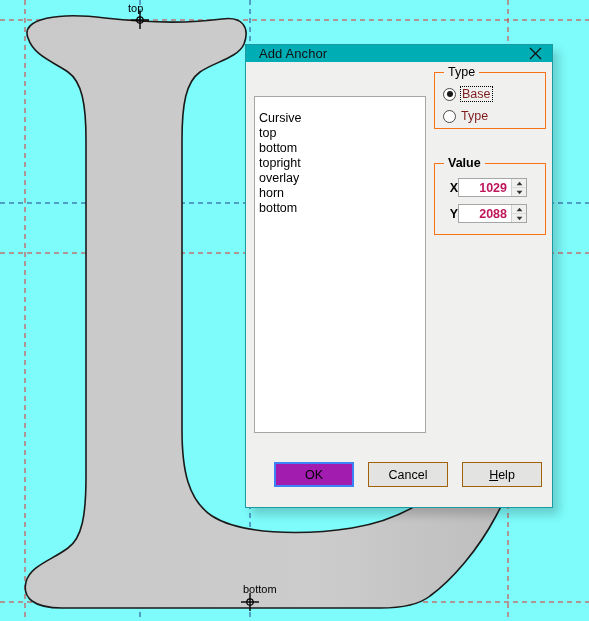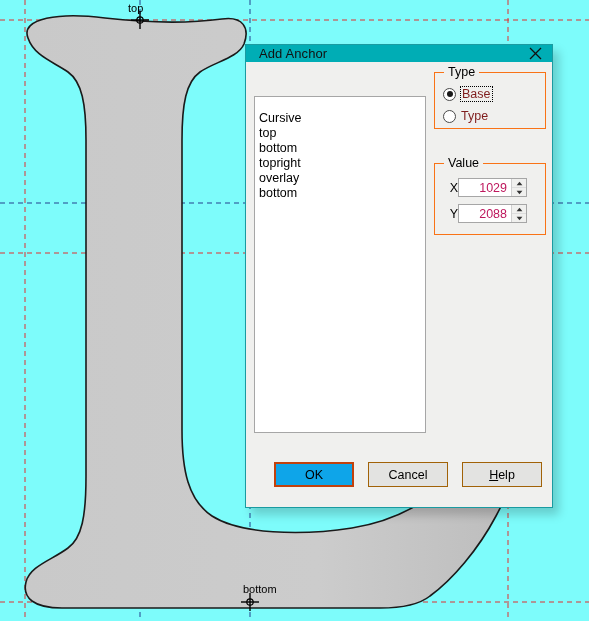--- a/index.html
+++ b/index.html
@@ -105,21 +105,21 @@
     color: #000;
     white-space: nowrap;
   }
 
   #group-type {
     left: 188px; top: 10px;
     width: 112px; height: 57px;
   }
   #group-value {
     left: 188px; top: 101px;
-    width: 112px; height: 72px;
+    width: 112px; height: 72px; font-weight: bold;
   }
 
   
   .radio-row {
     position: absolute;
     left: 8px;
     display: flex;
     align-items: center;
     cursor: pointer;
   }
@@ -226,22 +226,22 @@
     font-size: 12.5px;
     color: #000;
     display: flex;
     align-items: center;
     justify-content: center;
     cursor: pointer;
     box-sizing: border-box;
     font-family: "Liberation Sans", sans-serif;
   }
   .dlg-btn.default {
-    border: 2px solid #c2410c;
-    background: #0ea5e9;
+    border: 2px solid #3b82f6;
+    background: #a21caf;
   }
   .dlg-btn .mn { text-decoration: underline; }
 
   
   .anchor-label {
     position: absolute;
     font-size: 11px;
     color: #000;
     white-space: nowrap;
   }
@@ -327,20 +327,21 @@
     </div>
 
     <div id="dlg-body">
 
       <div id="anchor-list">
         <div class="list-item">Cursive</div>
         <div class="list-item">top</div>
         <div class="list-item">bottom</div>
         <div class="list-item">topright</div>
         <div class="list-item">overlay</div>
+        <div class="list-item">horn</div>
         <div class="list-item">bottom</div>
       </div>
 
       <div class="groupbox" id="group-type">
         <span class="legend">Type</span>
 
         <div class="radio-row r1 checked focused">
           <span class="radio-mark"></span>
           <span class="radio-label">Base</span>
         </div>

